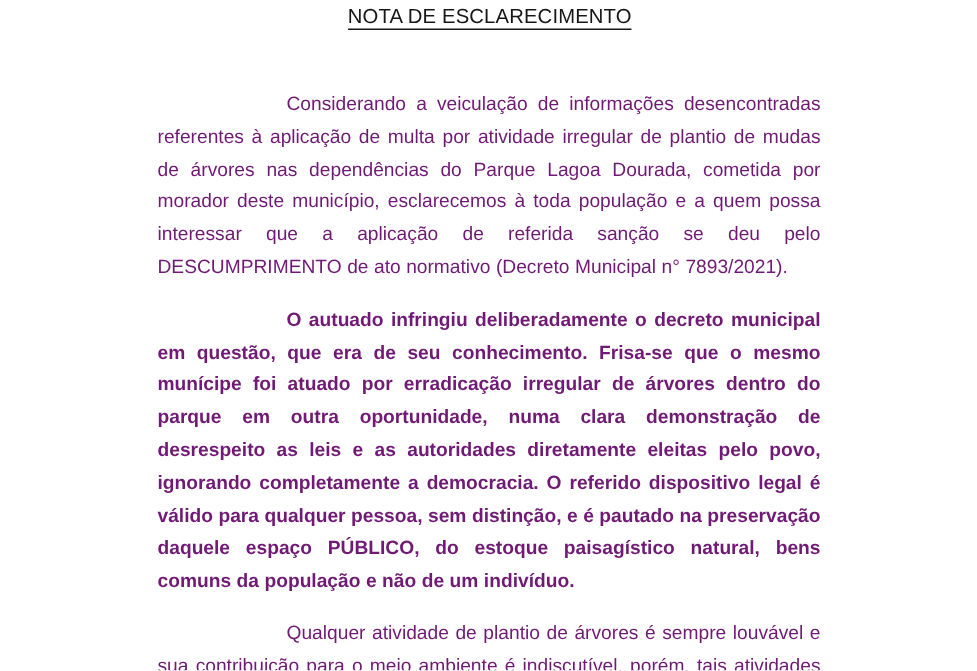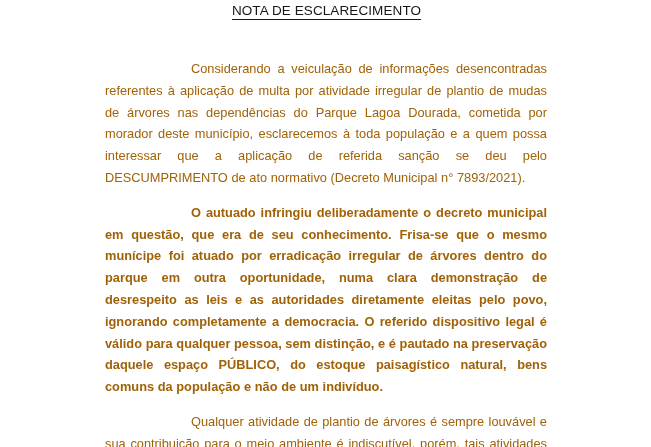--- a/index.html
+++ b/index.html
@@ -41,21 +41,21 @@
     position: absolute;
     left: 105px;
     width: 442px;
     top: 58px;
   }
   .para {
     text-align: justify;
     text-justify: inter-word;
     font-size: 12.8px;
     line-height: 21.8px;
-    color: #a16207;
+    color: #701a75;
     margin: 0 0 17px 0;
     text-indent: 86px;
     word-spacing: 0.1px;
   }
   .para:last-child {
     margin-bottom: 0;
   }
   .para.p1 { margin-bottom: 13px; }
   .para.p2 { margin-bottom: 13px; font-weight: bold; }
   .para.p3 { margin-bottom: 13px; }

